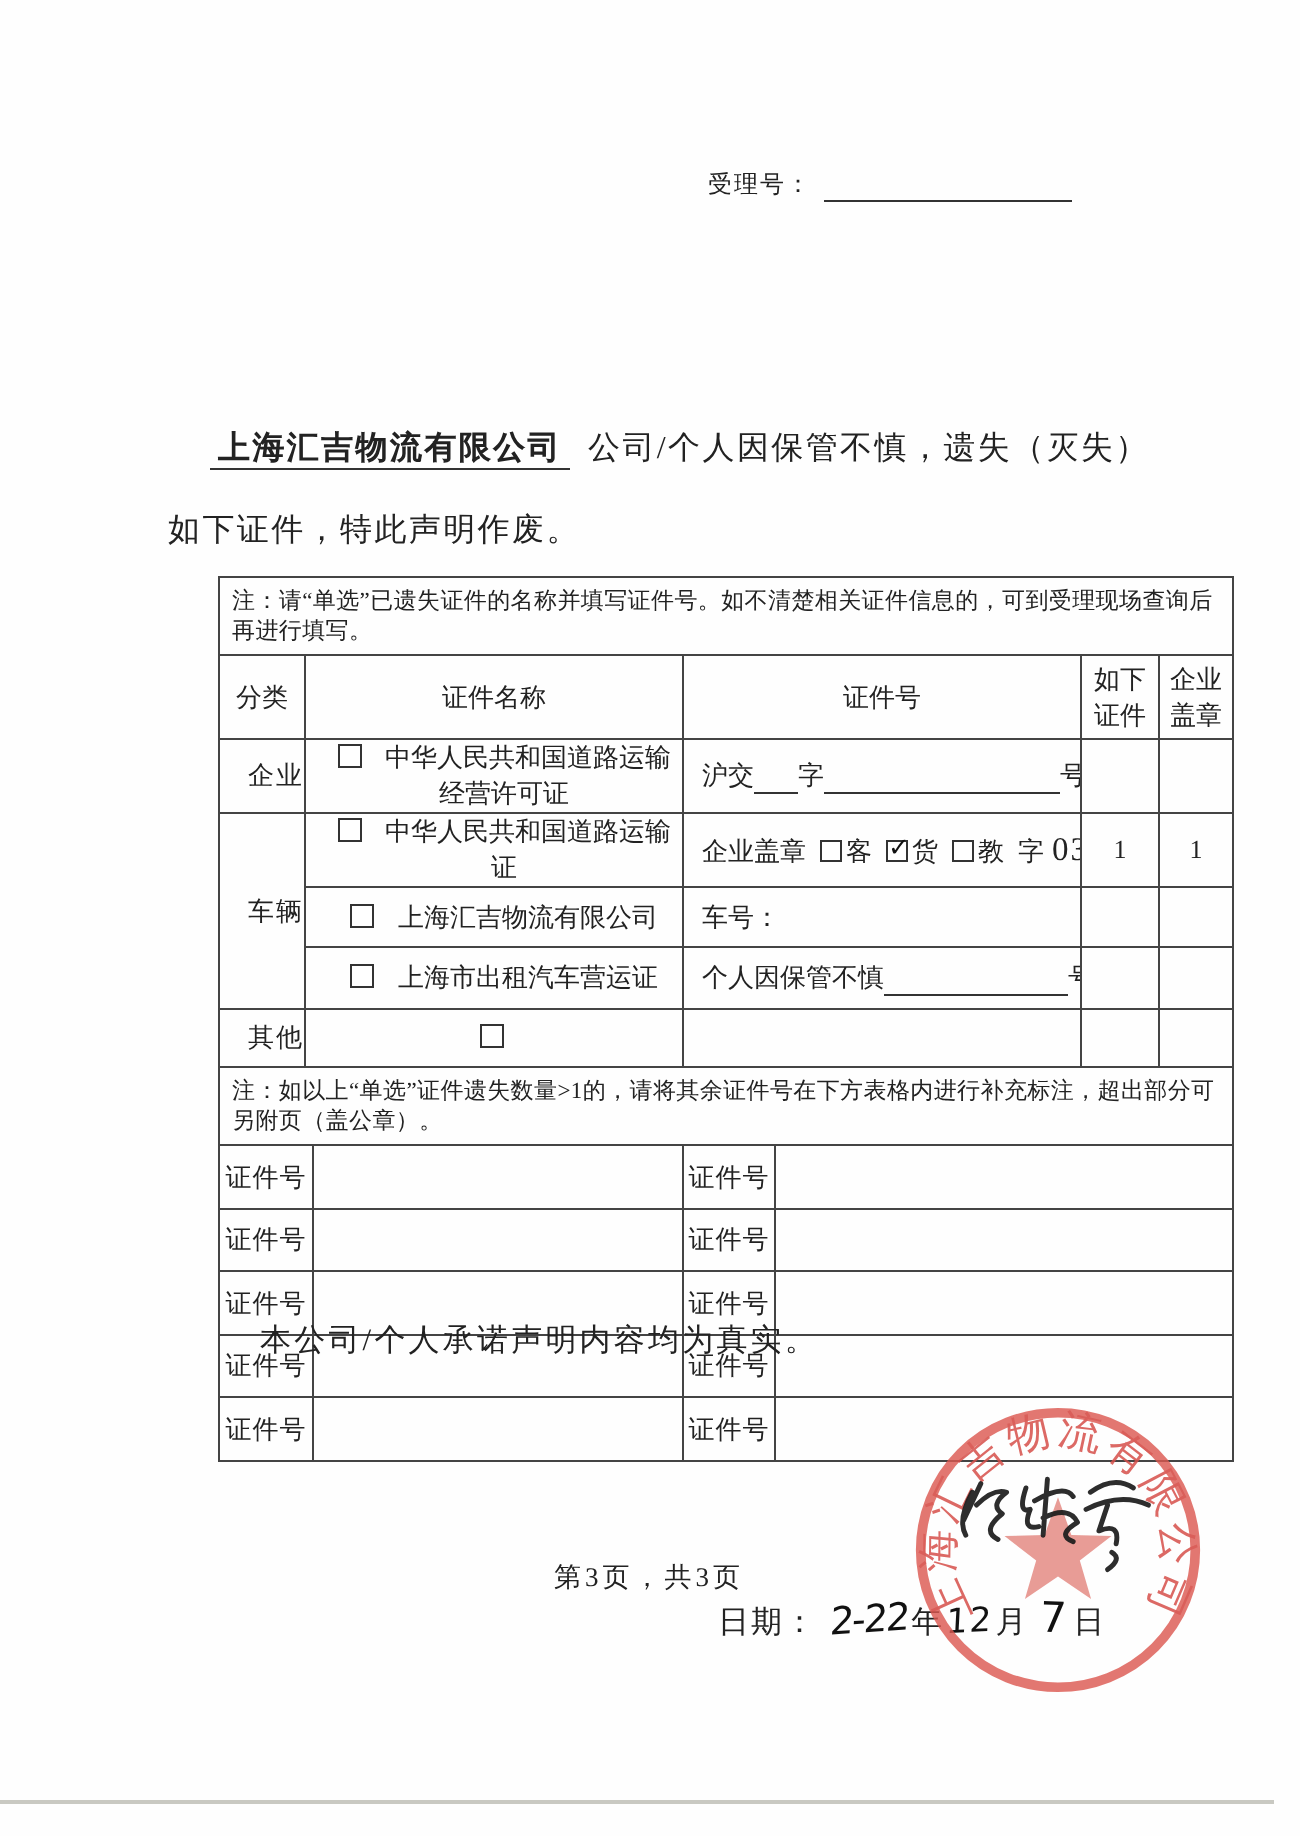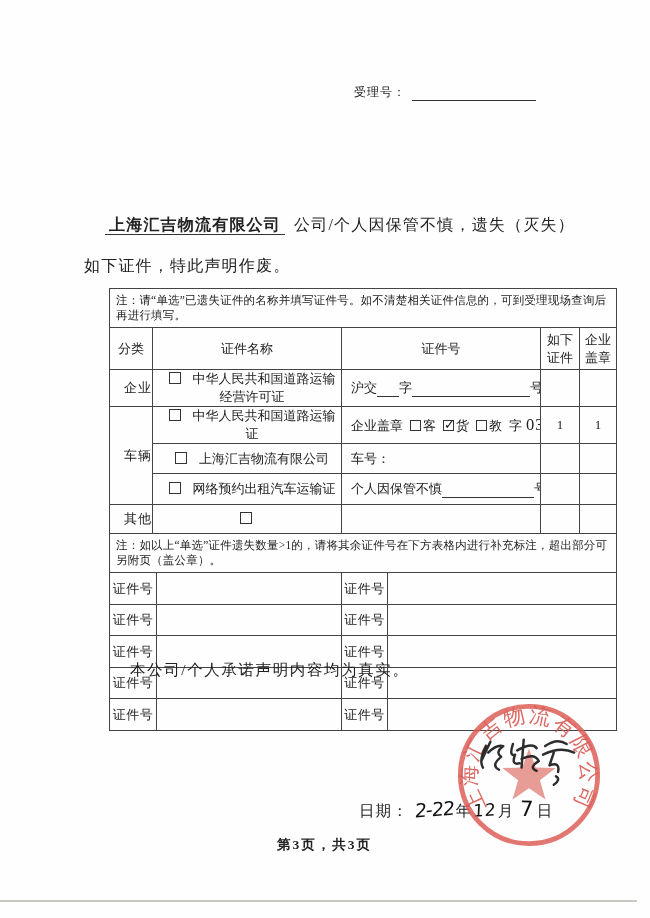--- a/index.html
+++ b/index.html
@@ -43,21 +43,21 @@
   .grp { margin-right: 7px; }
 
   
   .promise { position: absolute; left: 130px; top: 660px; font-size: 15.5px; letter-spacing: 1.6px; }
   .declarant { position: absolute; left: 206px; top: 759px; font-size: 15.5px; letter-spacing: 1px; white-space: nowrap; }
   .date-line { position: absolute; left: 359px; top: 797px; font-size: 15.5px; letter-spacing: 1px; white-space: nowrap; }
   .hand { font-family: "DejaVu Sans", sans-serif; display: inline-block; color: #111; }
   .hand-year { font-size: 19px; transform: rotate(-4deg) skewX(-8deg); margin: 0 2px 0 6px; letter-spacing: -1px; }
   .hand-month { font-size: 17px; transform: rotate(-3deg) skewX(-6deg); margin: 0 1px; }
   .hand-day { font-size: 21px; transform: rotate(2deg); margin: 0 2px 0 6px; }
-  .page-num { position: absolute; left: 277px; top: 836px; font-size: 13.5px; font-weight: bold; letter-spacing: 2px; }
+  .page-num { position: absolute; left: 277px; top: 780px; font-size: 13.5px; font-weight: normal; letter-spacing: 2px; }
 
   
   .stamp { position: absolute; left: 441px; top: 687px; width: 176px; height: 176px; opacity: 0.92; }
   .signature { position: absolute; left: 474px; top: 730px; width: 108px; height: 58px; z-index: 3; }
 
   .scan-edge { position: absolute; left: 0; top: 900px; width: 637px; height: 2px; background: #c9c9c2; }
 </style>
 </head>
 <body>
 
@@ -107,21 +107,21 @@
         <td class="cnt">1</td>
         <td class="cnt">1</td>
       </tr>
       <tr>
         <td class="name-cell" style="height:30px"><span class="cb"></span><span>上海汇吉物流有限公司</span></td>
         <td class="num-cell">车号：</td>
         <td class="cnt"></td>
         <td class="cnt"></td>
       </tr>
       <tr>
-        <td class="name-cell" style="height:31px"><span class="cb"></span><span>网络预约出租汽车运输证</span></td>
+        <td class="name-cell" style="height:31px"><span class="cb"></span><span>上海市出租汽车营运证</span></td>
         <td class="num-cell"><span>个人因保管不慎</span><span class="blank-u w92"></span><span>号</span></td>
         <td class="cnt"></td>
         <td class="cnt"></td>
       </tr>
       <tr>
         <td class="cat" style="height:29px">其他</td>
         <td class="name-cell"><span class="cb"></span></td>
         <td class="num-cell"></td>
         <td class="cnt"></td>
         <td class="cnt"></td>

